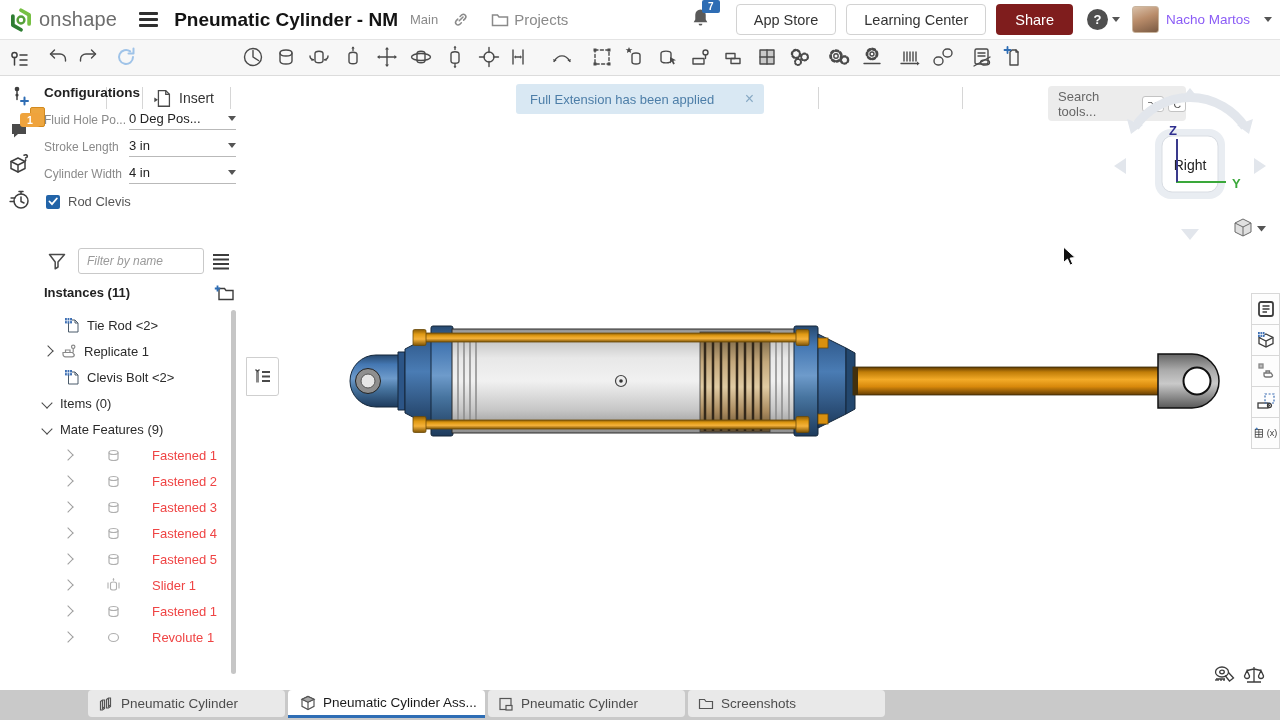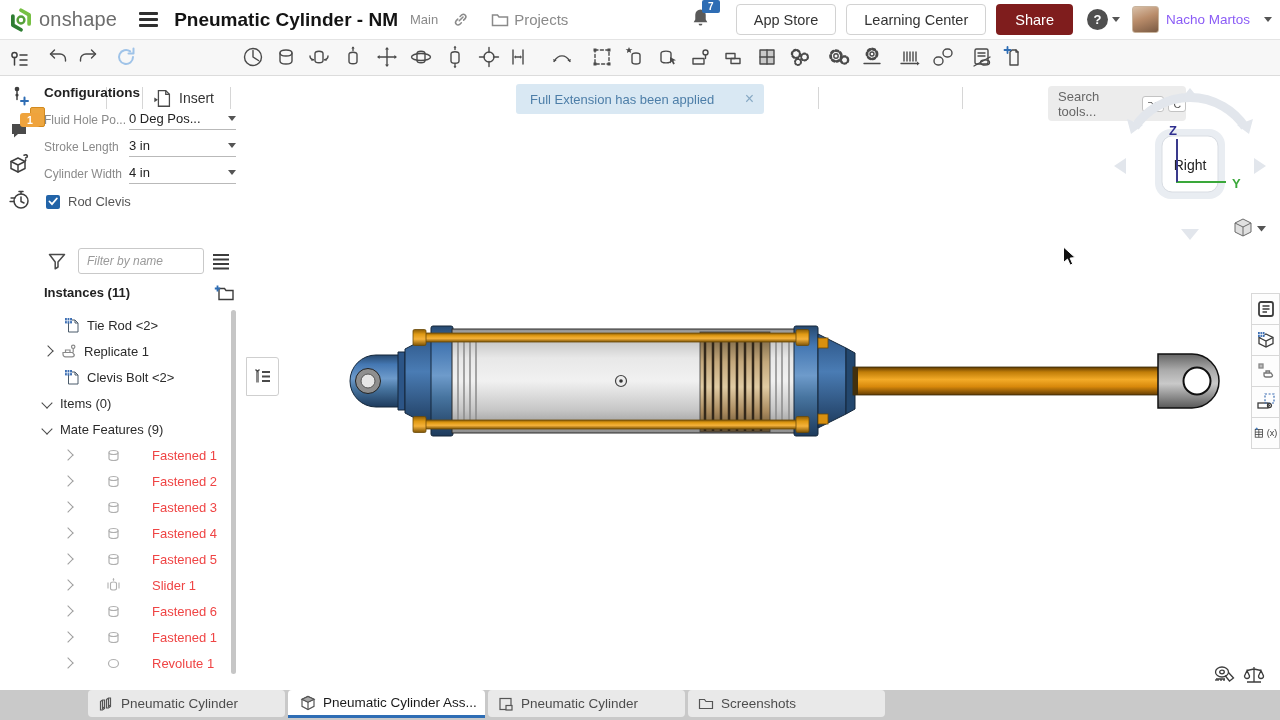--- a/index.html
+++ b/index.html
@@ -495,28 +495,20 @@
     </div>
     <div class="trow grey" style="padding-left:28px">
       <span class="chev"></span>
       <svg class="ticn" viewBox="0 0 17 17" fill="none" stroke="#b0b0b0" stroke-width="1.1">
           <path d="M5.5 6.5c0-.9 1.3-1.5 3-1.5s3 .6 3 1.5v5c0 .9-1.3 1.5-3 1.5s-3-.6-3-1.5z"></path>
           <path d="M8.5 3.8V1.6"></path>
           <path d="M7.4 2.6L8.5.9l1.1 1.7z" fill="#b0b0b0" stroke="none"></path>
           <path d="M3 5.5v6M14 5.5v6"></path>
         </svg>
       <span>Slider 1</span>
-    </div>
-    <div class="trow grey" style="padding-left:28px">
-      <span class="chev"></span>
-      <svg class="ticn" viewBox="0 0 17 17" fill="none" stroke="#b0b0b0" stroke-width="1.2">
-          <path d="M4 5.5c0-1.2 2-2 4.5-2s4.5.8 4.5 2v6c0 1.2-2 2-4.5 2S4 12.7 4 11.5z"></path>
-          <path d="M4 5.5c0 1.2 2 2 4.5 2s4.5-.8 4.5-2"></path>
-        </svg>
-      <span>Fastened 6</span>
     </div>
     <div class="trow grey" style="padding-left:28px">
       <span class="chev"></span>
       <svg class="ticn" viewBox="0 0 17 17" fill="none" stroke="#b0b0b0" stroke-width="1.2">
           <path d="M4 5.5c0-1.2 2-2 4.5-2s4.5.8 4.5 2v6c0 1.2-2 2-4.5 2S4 12.7 4 11.5z"></path>
           <path d="M4 5.5c0 1.2 2 2 4.5 2s4.5-.8 4.5-2"></path>
         </svg>
       <span>Fastened 1</span>
     </div>
     <div class="trow grey" style="padding-left:28px">

